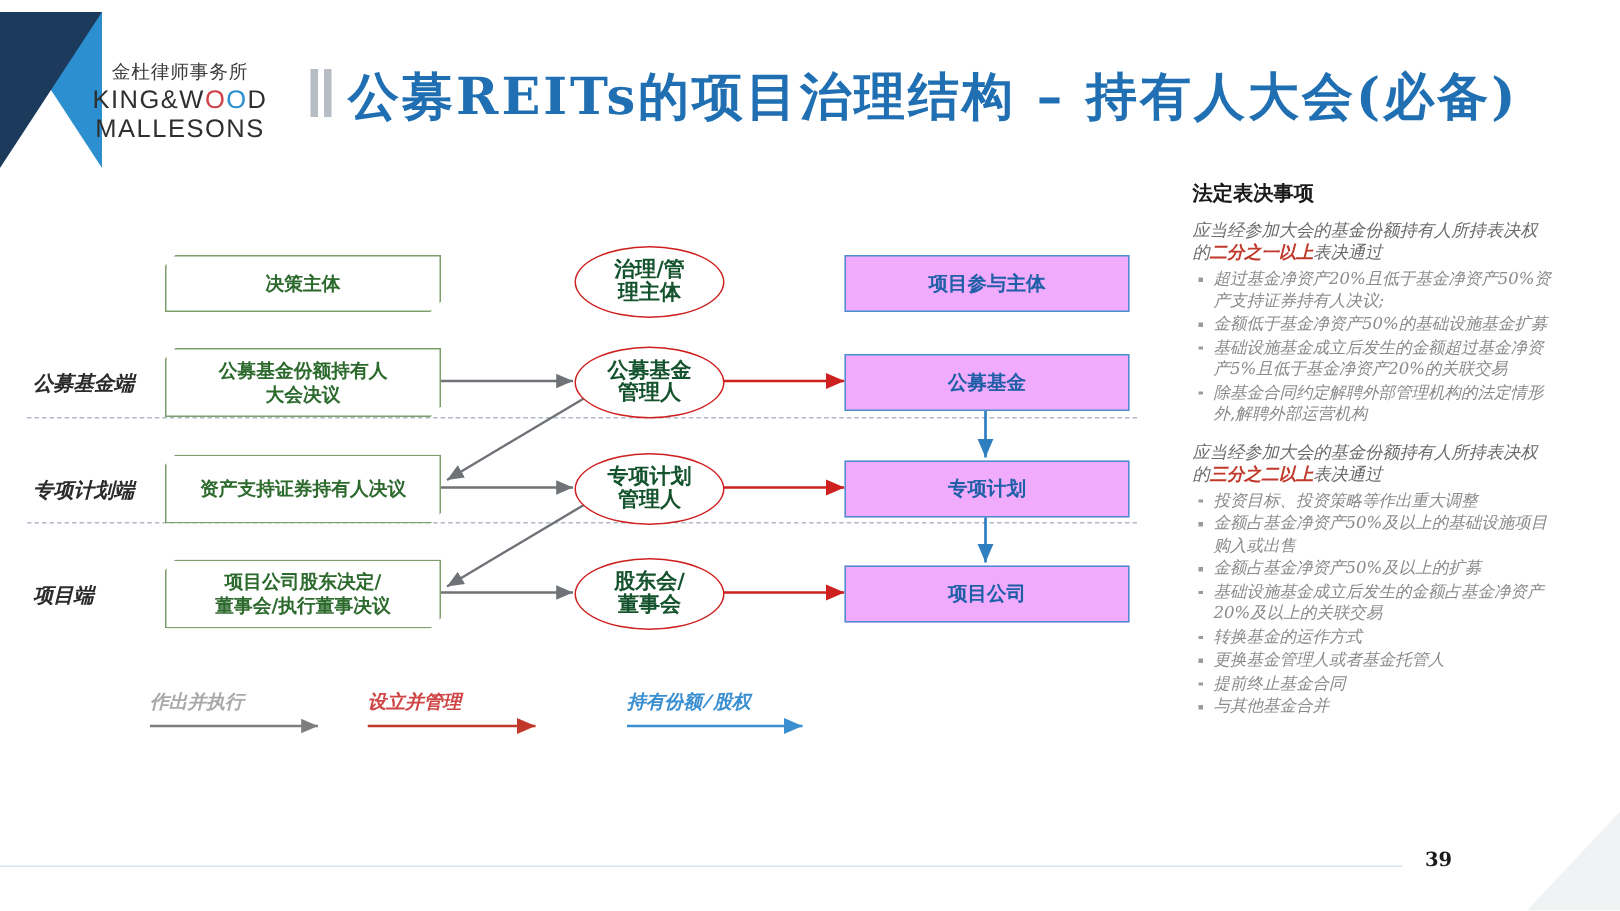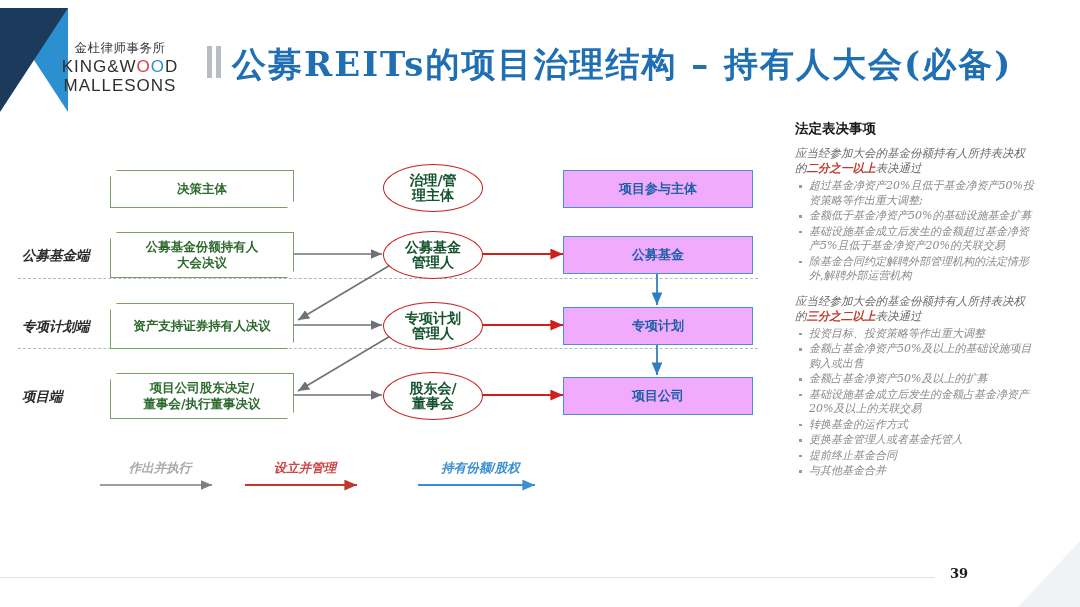--- a/index.html
+++ b/index.html
@@ -45,21 +45,21 @@
   .ell{position:absolute;border:1.6px solid #cf2020;border-radius:50%;background:#fff;
      color:#14532d;display:flex;align-items:center;justify-content:center;text-align:center;
      font-size:14px;font-weight:bold;line-height:15px;font-family:"DejaVu Sans",sans-serif;}
 
   svg.arrows{position:absolute;left:0;top:0;width:780px;height:440px;pointer-events:none;}
 
   
   .legend{position:absolute;left:40px;top:460px;width:520px;height:50px;}
   .lg-item{position:absolute;}
   .lg-label{font-size:12.5px;font-style:italic;font-weight:bold;white-space:nowrap;
-     font-family:Liberation Sans, sans-serif;text-align:center;}
+     font-family:Liberation Mono, monospace;}
   .lg-gray .lg-label{color:#a9a9a9;}
   .lg-red .lg-label{color:#d04545;}
   .lg-blue .lg-label{color:#3a8fd0;}
 
   
   .panel{position:absolute;left:795px;top:120px;width:240px;}
   .panel h3{margin:0 0 8px 0;font-size:13.5px;color:#1a1a1a;font-weight:bold;
      font-family:"DejaVu Serif","Liberation Serif",serif;}
   .panel-lead{font-size:11.5px;line-height:15px;color:#6b6b6b;font-style:italic;
      font-family:"DejaVu Serif","Liberation Serif",serif;margin:0 0 3px 0;}
@@ -214,21 +214,21 @@
       <line x1="0" y1="6" x2="117" y2="6" stroke="#3a8fd0" stroke-width="1.8" marker-end="url(#lg3)"></line>
     </svg>
   </div>
 </div>
 
 <div class="panel">
   <h3>法定表决事项</h3>
 
   <p class="panel-lead"><span>应当经参加大会的基金份额持有人所持表决权的</span><span class="hl">二分之一以上</span><span>表决通过</span></p>
   <ul>
-    <li>超过基金净资产20%且低于基金净资产50%投资策略等作出重大调整;</li>
+    <li>超过基金净资产20%且低于基金净资产50%资产支持证券持有人决议;</li>
     <li>金额低于基金净资产50%的基础设施基金扩募</li>
     <li>基础设施基金成立后发生的金额超过基金净资产5%且低于基金净资产20%的关联交易</li>
     <li>除基金合同约定解聘外部管理机构的法定情形外,解聘外部运营机构</li>
   </ul>
 
   <p class="panel-lead"><span>应当经参加大会的基金份额持有人所持表决权的</span><span class="hl">三分之二以上</span><span>表决通过</span></p>
   <ul>
     <li>投资目标、投资策略等作出重大调整</li>
     <li>金额占基金净资产50%及以上的基础设施项目购入或出售</li>
     <li>金额占基金净资产50%及以上的扩募</li>

